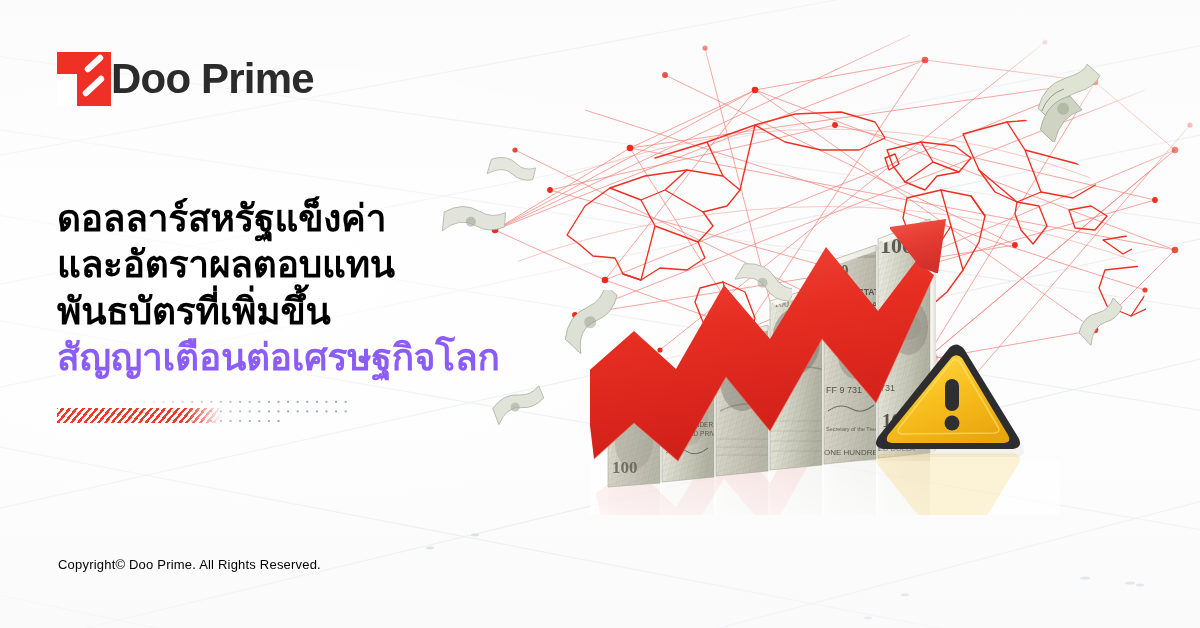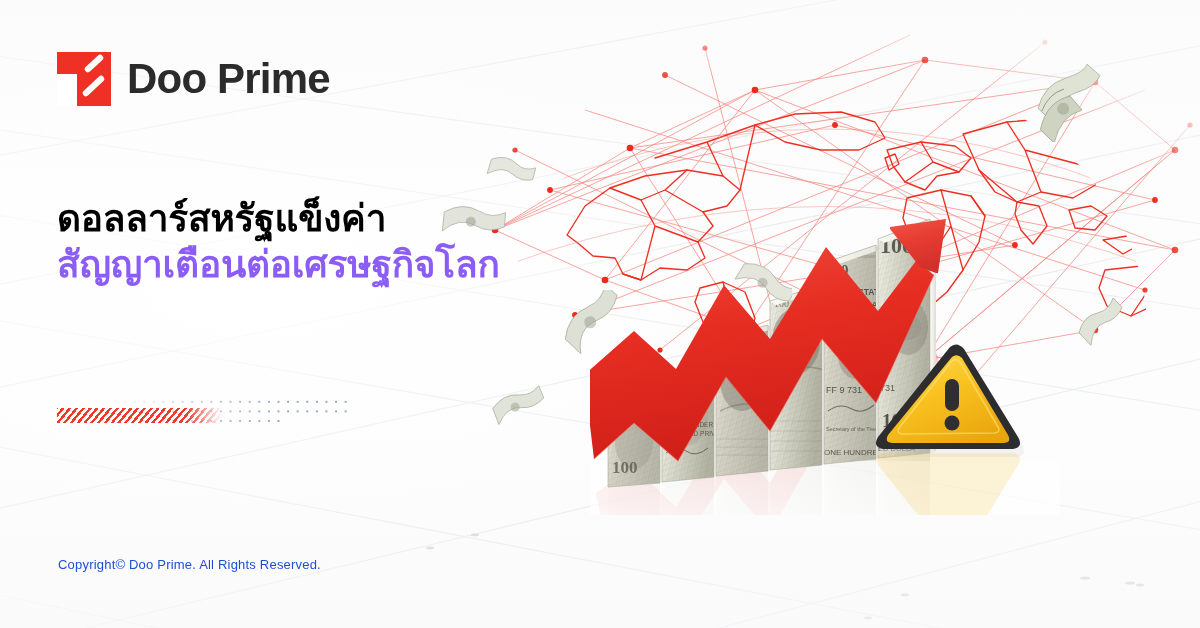--- a/index.html
+++ b/index.html
@@ -31,21 +31,21 @@
 
   
   .chart-art { position:absolute; left:590px; top:215px; width:470px; height:300px; z-index:4; }
 
   
   .note { position:absolute; z-index:5; }
 
   
   .logo-wrap {
     position:absolute; left:57px; top:52px;
-    display:flex; align-items:center; gap:16px; z-index:10;
+    display:flex; align-items:center; z-index:10;
   }
   .logo-mark { width:54px; height:54px; position:relative; }
   .logo-text {
     font-size:42px; font-weight:bold; letter-spacing:-0.8px;
     color:#2b2b2b; line-height:1; white-space:nowrap;
   }
 
   
   .headline { position:absolute; left:57px; top:196px; z-index:10; }
   .hl-line {
@@ -71,21 +71,21 @@
   .deco-hatch {
     position:absolute; left:0; top:11px; width:165px; height:15px;
     background:repeating-linear-gradient(-50deg, #ee3b2b 0 2.4px, rgba(255,255,255,0) 2.4px 5.2px);
     -webkit-mask-image:linear-gradient(90deg, rgba(0,0,0,1) 0%, rgba(0,0,0,1) 78%, rgba(0,0,0,0) 100%);
             mask-image:linear-gradient(90deg, rgba(0,0,0,1) 0%, rgba(0,0,0,1) 78%, rgba(0,0,0,0) 100%);
   }
 
   
   .copyright {
     position:absolute; left:58px; top:557px; z-index:10;
-    font-size:13px; color:#1d4ed8; letter-spacing:.2px; white-space:nowrap;
+    font-size:13px; color:#000000; letter-spacing:.2px; white-space:nowrap;
   }
 </style>
 </head>
 <body>
 
 <div id="banner">
 
   <svg class="bg-grid" viewBox="0 0 1200 628" preserveAspectRatio="none">
     <defs>
       <linearGradient id="gfade" x1="0" y1="0" x2="0" y2="1">
@@ -517,20 +517,22 @@
         </g>
         <path d="M20,22 H0 V54 H20 Z" fill="#ffffff"></path>
         <path d="M0,0 H54 V54 H20 V22 H0 Z" fill="none"></path>
       </svg>
     </div>
     <div class="logo-text">Doo Prime</div>
   </div>
 
   <div class="headline">
     <div class="hl-line">ดอลลาร์สหรัฐแข็งค่า</div>
+    <div class="hl-line">และอัตราผลตอบแทน</div>
+    <div class="hl-line">พันธบัตรที่เพิ่มขึ้น</div>
     <div class="hl-line accent">สัญญาเตือนต่อเศรษฐกิจโลก</div>
   </div>
 
   <div class="deco">
     <div class="deco-dots"></div>
     <div class="deco-hatch"></div>
   </div>
 
   <div class="copyright">Copyright© Doo Prime. All Rights Reserved.</div>
 

